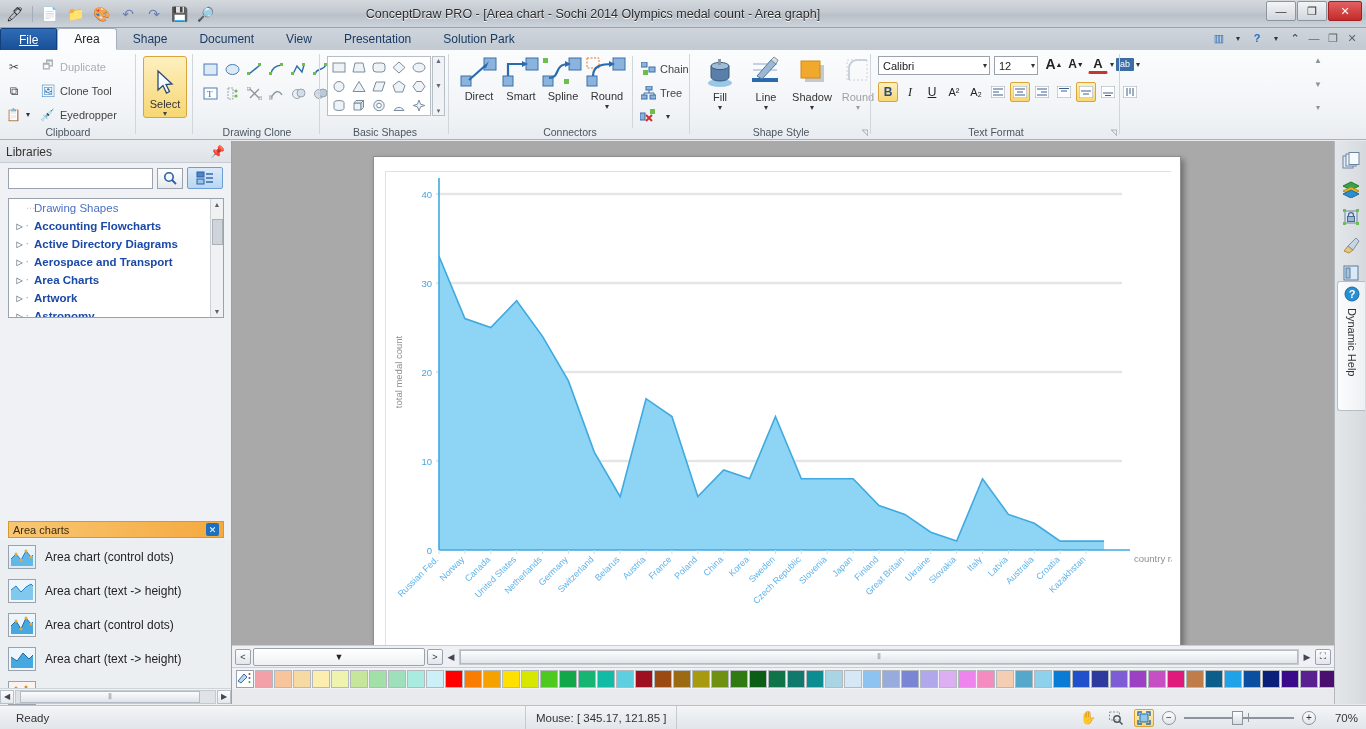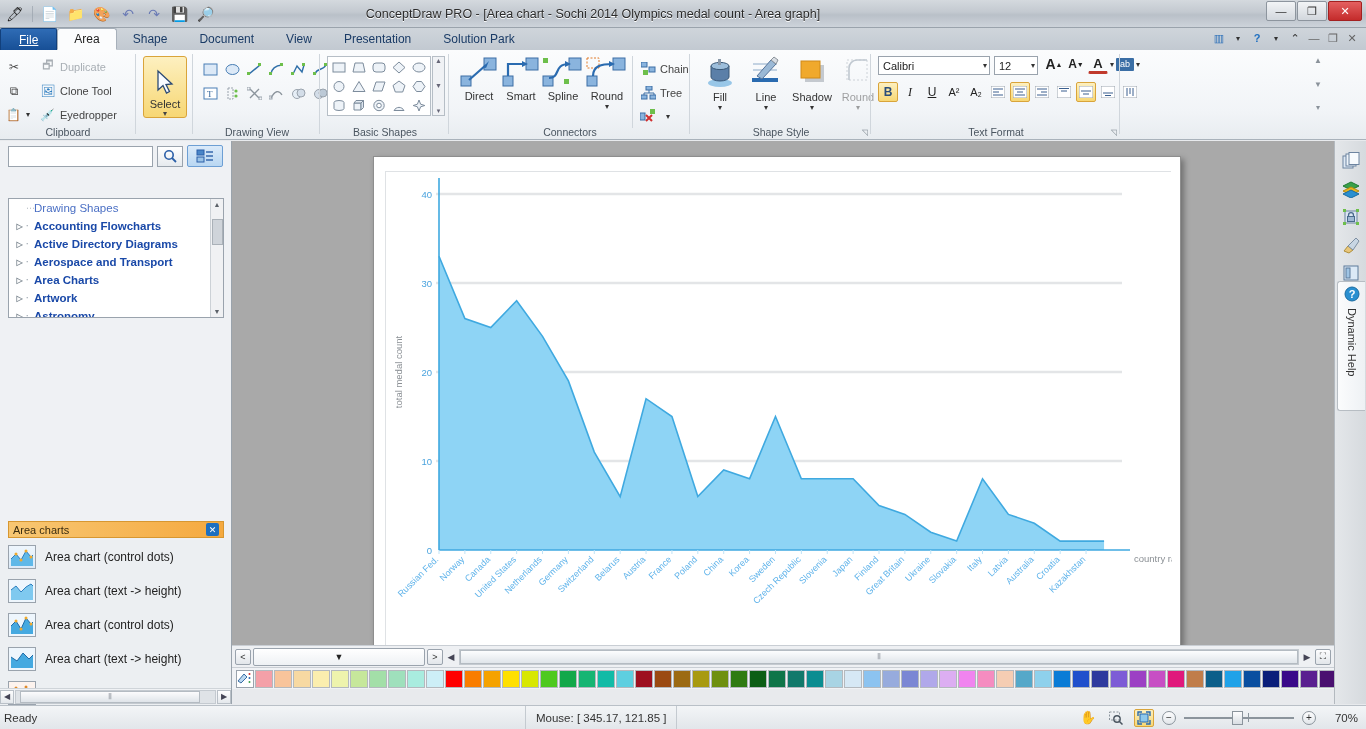--- a/index.html
+++ b/index.html
@@ -250,21 +250,21 @@
   }
   #dyntab .vlabel{
     writing-mode:vertical-rl;font-size:11px;color:#333;margin-top:3px;
   }
   
   #statusbar{
     position:absolute;left:0;bottom:0;width:1366px;height:24px;
     background:linear-gradient(to bottom,#f3f5f7,#e2e6ea);border-top:1px solid #b9c0c7;
     display:flex;align-items:center;font-size:11.5px;color:#333;
   }
-  #st-ready{padding-left:4px;width:525px;}
+  #st-ready{padding-left:16px;width:525px;}
   #st-mouse{border-left:1px solid #c4cad0;border-right:1px solid #c4cad0;height:24px;display:flex;align-items:center;padding:0 10px;}
   #st-right{margin-left:auto;display:flex;align-items:center;gap:8px;padding-right:8px;}
   .stico{width:20px;height:18px;display:flex;align-items:center;justify-content:center;font-size:13px;}
   .stico.on{background:linear-gradient(to bottom,#fdf0c0,#f7d774);border:1px solid #d9a43a;border-radius:2px;}
   #zoomslider{width:110px;height:14px;position:relative;display:flex;align-items:center;}
   #zoomtrack{position:absolute;left:0;right:0;height:2px;background:#8b949c;}
   #zoomthumb{position:absolute;left:48px;width:11px;height:14px;background:linear-gradient(to bottom,#fdfdfe,#d9dee3);
     border:1px solid #8b949c;}
   #zoomtick{position:absolute;left:64px;width:1px;height:9px;background:#8b949c;}
   .zbtn{width:14px;height:14px;border-radius:50%;border:1px solid #8b949c;background:linear-gradient(to bottom,#fdfdfe,#e2e6ea);
@@ -436,21 +436,21 @@
             <circle cx="10" cy="6" r="4" fill="#d3dde8" stroke="#9aa3ad"></circle>
           </svg>
         </div>
       <div class="shapecell">
           <svg width="15" height="13">
             <circle cx="6" cy="7" r="4.5" fill="#d3dde8" stroke="#9aa3ad"></circle>
             <circle cx="10" cy="6" r="4" fill="#bcc9d6" stroke="#9aa3ad"></circle>
           </svg>
         </div>
     </div>
-    <div class="grouplabel">Drawing View</div>
+    <div class="grouplabel">Drawing Clone</div>
     <div class="gsep" style="right:0;"></div>
   </div>
 
   <div class="group" id="g-basic">
     <div class="bshapes">
       <div class="bcell">
           <svg width="14" height="13">
             <rect x="1" y="2" width="12" height="9" fill="#eef3f8" stroke="#7d8c9c"></rect>
           </svg>
         </div>
@@ -758,20 +758,24 @@
   <div class="group" id="g-styles">
     <div class="galscroll">
       <span>▲</span>
       <span>▼</span>
       <span>▾</span>
     </div>
   </div>
 </div>
 
 <div id="leftpanel">
+  <div id="lp-header">
+    <span>Libraries</span>
+    <span class="pin">📌</span>
+  </div>
   <div id="lp-search">
     <div id="searchfield">
       <input type="text" value="" placeholder="" style="">
     </div>
     <div id="searchgo">
       <svg width="14" height="14" viewBox="0 0 14 14">
           <circle cx="6" cy="6" r="4.2" fill="none" stroke="#2b5fa8" stroke-width="1.6"></circle>
           <line x1="9" y1="9" x2="13" y2="13" stroke="#2b5fa8" stroke-width="1.8"></line>
         </svg>
     </div>

